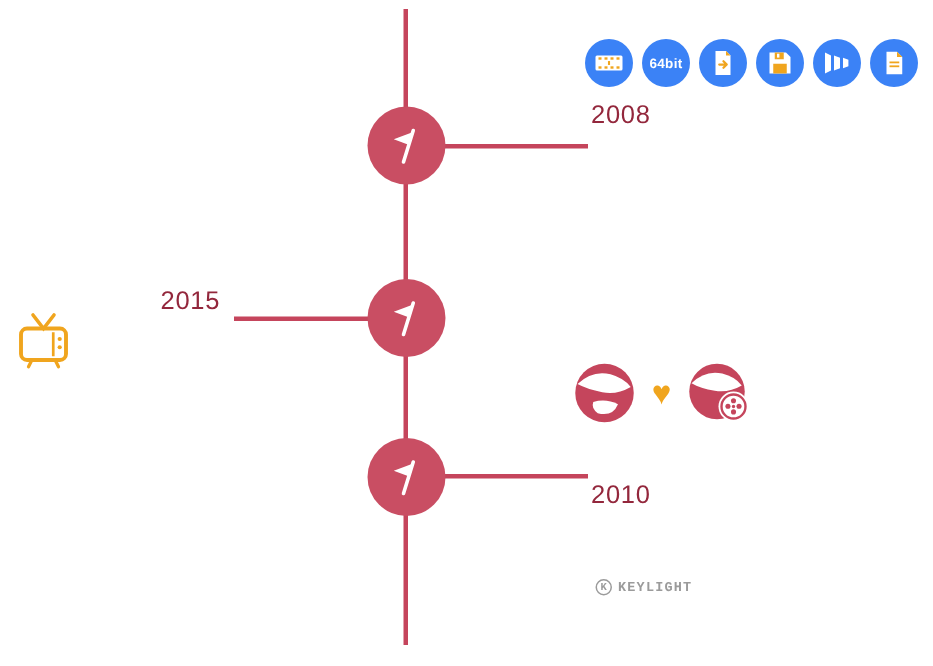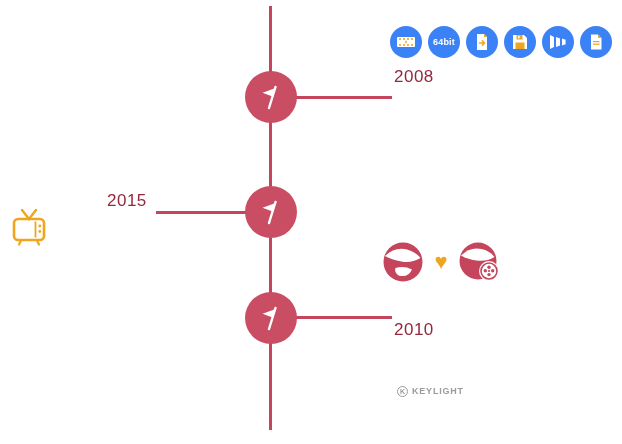--- a/index.html
+++ b/index.html
@@ -91,25 +91,26 @@
     text-align: center;
   }
 
   
   .logos {
     position: absolute;
     left: 397px; top: 386px;
     display: flex; flex-direction: column; gap: 6px;
   }
   .logo-row {
-    display: flex; align-items: flex-start; gap: 4px;
+    display: flex; align-items: center; gap: 4px;
     color: #9b9b9b;
     font-size: 9px;
     font-weight: bold;
     letter-spacing: 0.8px;
+    font-family: Liberation Mono, monospace;
   }
   .logo-mark {
     width: 11px; height: 11px;
     border: 1px solid #9b9b9b;
     border-radius: 50%;
     display: flex; align-items: center; justify-content: center;
     font-size: 7px;
     font-weight: bold;
     letter-spacing: 0;
   }

